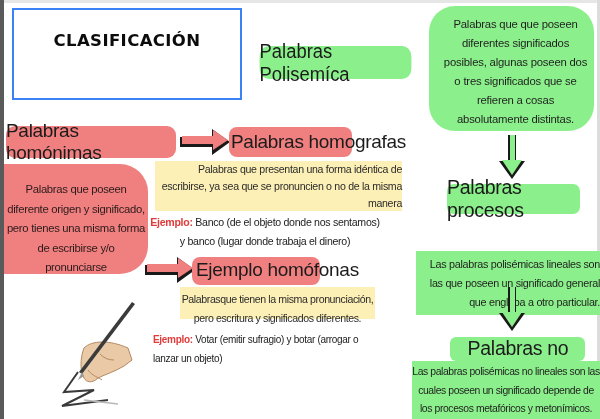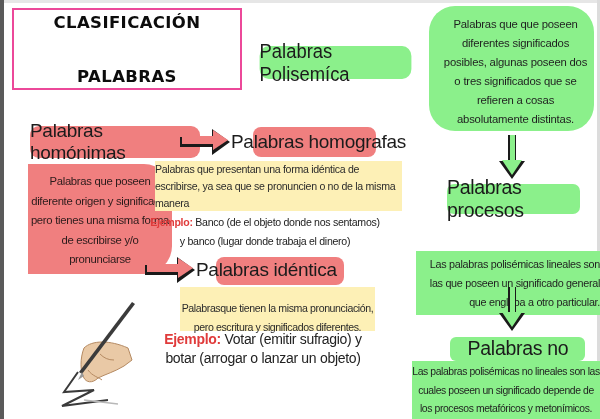--- a/index.html
+++ b/index.html
@@ -3,44 +3,44 @@
 <meta charset="utf-8">
 <style>
   * { box-sizing: border-box; margin: 0; padding: 0; }
   html, body { width: 600px; height: 419px; overflow: hidden; background: #ffffff; }
   body { position: relative; font-family: "Liberation Sans", sans-serif; color: #1c1c1c; }
   .abs { position: absolute; }
   .left-edge { left: 0; top: 0; width: 4px; height: 419px; background: #5a5a5a; }
   .top-edge { left: 0; top: 0; width: 600px; height: 3px; background: #e6e6e6; }
   .right-edge { right: 0; top: 0; width: 3px; height: 419px; background: #dcdcdc; }
 
-  .title-box { left: 12px; top: 8px; width: 230px; height: 82px; border: 2px solid #ec4899; background: #fff;
+  .title-box { left: 12px; top: 8px; width: 230px; height: 92px; border: 2px solid #3b82f6; background: #fff;
     display: flex; align-items: center; justify-content: center; text-align: center; }
   .title-box span { font-family: "DejaVu Sans", sans-serif; font-weight: 900; font-size: 16.5px; line-height: 27px; color: #0c0c0c; letter-spacing: 0.4px; }
 
   .green { background: #8bf08b; }
-  .pink { background: #f07f7f; margin-left: 24px; }
+  .pink { background: #f07f7f; }
   .yellow { background: #fdf0b6; }
 
   .poli { left: 253px; top: 46px; width: 165px; height: 33px; border-radius: 10px; display:flex; align-items:center; justify-content:center; font-size: 20px; color:#1b1b1b; transform: scaleX(0.92); }
   .poli-desc { left: 429px; top: 6px; width: 165px; height: 125px; border-radius: 26px; font-size: 11.3px; line-height: 19px; text-align: center; padding: 9px 4px 0 12px; color:#1f1f1f; letter-spacing:-0.2px; }
 
   .homon { left: 6px; top: 126px; width: 170px; height: 32px; border-radius: 9px; display:flex; align-items:center; justify-content:center; font-size: 19px; color:#1b1b1b; letter-spacing:-0.3px; }
-  .homon-desc { left: 4px; top: 164px; width: 144px; height: 110px; border-radius: 0 28px 28px 0; font-size: 11.3px; line-height: 19.5px; text-align: center; padding: 8px 2px 0 2px; color:#2b1b1b; letter-spacing:-0.3px; }
+  .homon-desc { left: 4px; top: 164px; width: 144px; height: 110px; border-radius: 0 28px 28px 0; font-size: 11.3px; line-height: 19.5px; text-align: center; padding: 16px 2px 0 2px; color:#2b1b1b; letter-spacing:-0.3px; }
 
   .homog-hl { left: 229px; top: 127px; width: 123px; height: 30px; border-radius: 8px; }
   .homog { left: 231px; top: 126px; font-size: 19px; color:#1b1b1b; line-height: 32px; letter-spacing:-0.3px; white-space: nowrap; }
-  .homog-desc { left: 155px; top: 161px; width: 247px; height: 50px; font-size: 10.6px; line-height: 17px; text-align: left; padding-top: 0px; color:#2b2b2b; letter-spacing:-0.3px; }
+  .homog-desc { left: 155px; top: 161px; width: 247px; height: 50px; font-size: 10.6px; line-height: 17px; text-align: right; padding-top: 0px; color:#2b2b2b; letter-spacing:-0.3px; }
   .ex1 { left: 150px; top: 213px; width: 230px; font-size: 10.6px; line-height: 19px; text-align: center; color:#222; letter-spacing:-0.3px; }
   .ej { color: #e03b3b; font-weight: bold; }
 
   .homof-hl { left: 192px; top: 257px; width: 128px; height: 28px; border-radius: 8px; }
   .homof { left: 196px; top: 254px; font-size: 19px; color:#1b1b1b; line-height: 32px; letter-spacing:-0.3px; white-space: nowrap; }
-  .homof-desc { left: 180px; top: 287px; width: 195px; height: 44px; font-size: 10.6px; line-height: 19px; text-align: center; padding-top: 12px; color:#2b2b2b; letter-spacing:-0.4px; }
-  .ex2 { left: 153px; top: 330px; width: 220px; font-size: 14px; line-height: 19px; text-align: center; color:#222; letter-spacing:-0.3px; }
+  .homof-desc { left: 180px; top: 287px; width: 195px; height: 32px; font-size: 10.6px; line-height: 19px; text-align: center; padding-top: 3px; color:#2b2b2b; letter-spacing:-0.4px; }
+  .ex2 { left: 153px; top: 330px; width: 220px; font-size: 10px; line-height: 19px; text-align: left; color:#222; letter-spacing:-0.3px; }
 
   .lin-title { left: 447px; top: 184px; width: 133px; height: 30px; border-radius: 7px; display:flex; align-items:center; justify-content:center; font-size: 19.5px; color:#1b1b1b; letter-spacing:-0.3px; }
   .lin-desc { left: 416px; top: 216px; width: 184px; height: 64px; font-size: 10.8px; line-height: 19px; text-align: right; padding-top: 4px; color:#1f1f1f; letter-spacing:-0.3px;margin-top:35px; }
 
   .nolin-hl { left: 450px; top: 337px; width: 135px; height: 24px; border-radius: 6px; }
   .nolin-title { left: 438px; top: 333px; width: 160px; font-size: 19.5px; line-height: 30px; text-align: center; color:#1b1b1b; letter-spacing:-0.3px; }
   .nolin-desc { left: 412px; top: 361px; width: 188px; height: 58px; font-size: 10.4px; line-height: 18.5px; text-align: center; padding-top: 2px; color:#1f1f1f; letter-spacing:-0.4px; }
 
   .arrow svg { display:block; }
 </style>
@@ -48,21 +48,20 @@
 <body>
 
 <div class="abs top-edge"></div>
 <div class="abs left-edge"></div>
 <div class="abs right-edge"></div>
 
 <div class="abs title-box">
   <span>
     <span>CLASIFICACIÓN</span><br>
     <br>
-    <span>PALABRAS</span>
   </span>
 </div>
 
 <div class="abs green poli">Palabras Polisemíca</div>
 <div class="abs green poli-desc">Palabras que que poseen diferentes significados posibles, algunas poseen dos o tres significados que se refieren a cosas absolutamente distintas.</div>
 
 <div class="abs arrow" style="left:497px; top:133px;">
   <svg width="30" height="48" viewBox="0 0 30 48">
     <path d="M11 2 H19 V28 H28 L15 46 L2 28 H11 Z" fill="#1a1a1a"></path>
     <path d="M13 2 H18 V27 H25 L15 42 L5 27 H13 Z" fill="#8bf08b"></path>
@@ -101,21 +100,21 @@
 </div>
 
 <div class="abs arrow" style="left:143px; top:254px;">
   <svg width="54" height="32" viewBox="0 0 54 32">
     <path d="M2 11 H34 V3 L52 16 L34 29 V21 H2 Z" fill="#1a1a1a"></path>
     <path d="M4 10 H35 V4 L50 14 L35 24 V18 H4 Z" fill="#f07f7f"></path>
   </svg>
 </div>
 
 <div class="abs pink homof-hl"></div>
-<div class="abs homof">Palabras idéntica</div>
+<div class="abs homof">Ejemplo homófonas</div>
 <div class="abs yellow homof-desc">Palabrasque tienen la misma pronunciación, pero escritura y significados diferentes.</div>
 <div class="abs ex2">
   <span class="ej">Ejemplo:</span><span> Votar (emitir sufragio) y botar (arrogar o lanzar un objeto)</span>
 </div>
 
 <div class="abs" style="left:28px; top:300px;">
   <svg width="110" height="112" viewBox="0 0 110 112">
 
     <path d="M50 72 L36 92 L66 90 L34 106 L80 100" fill="none" stroke="#3a3a3a" stroke-width="2"></path>
     <path d="M56 100 L90 104" fill="none" stroke="#b8b8b8" stroke-width="1.5"></path>

